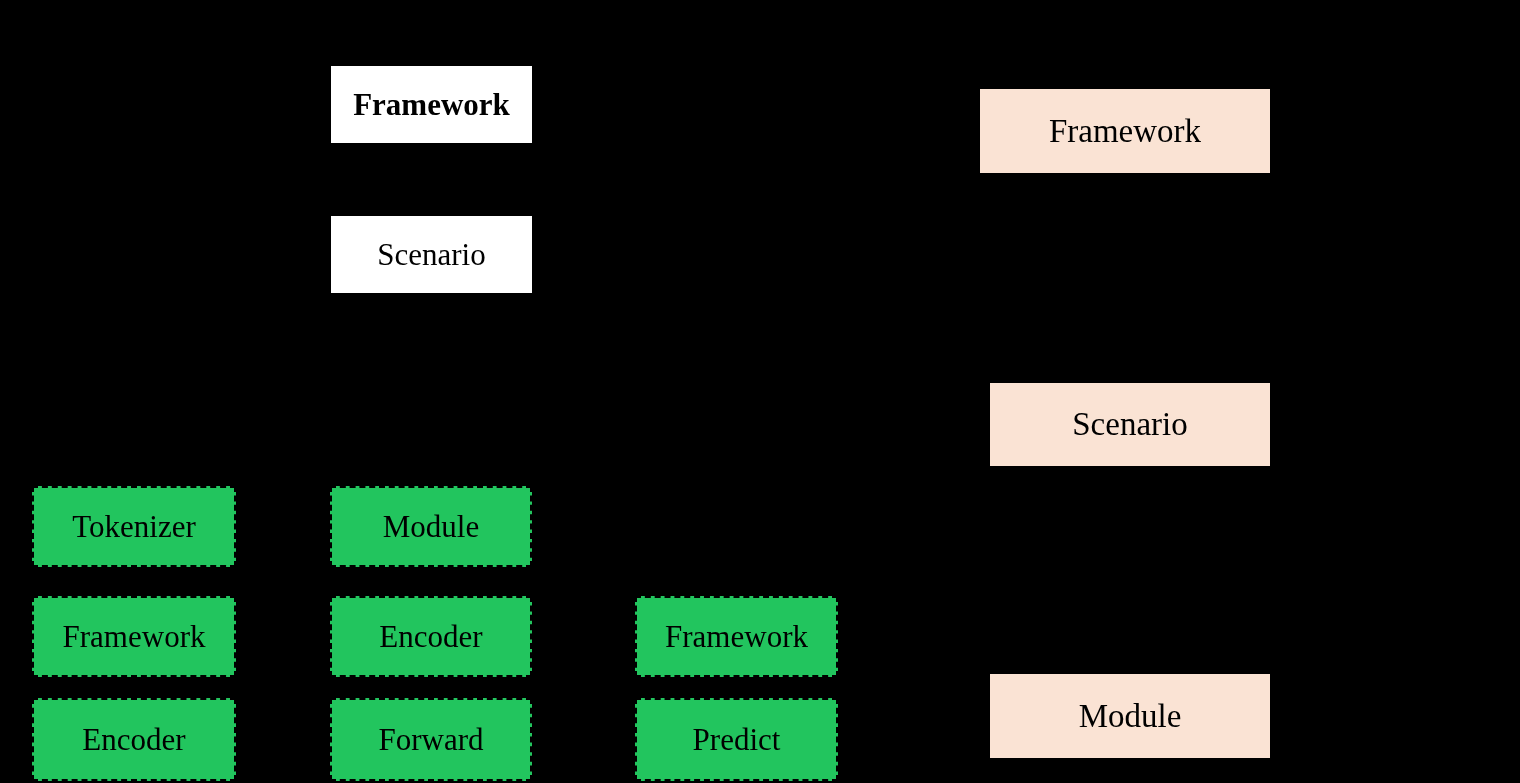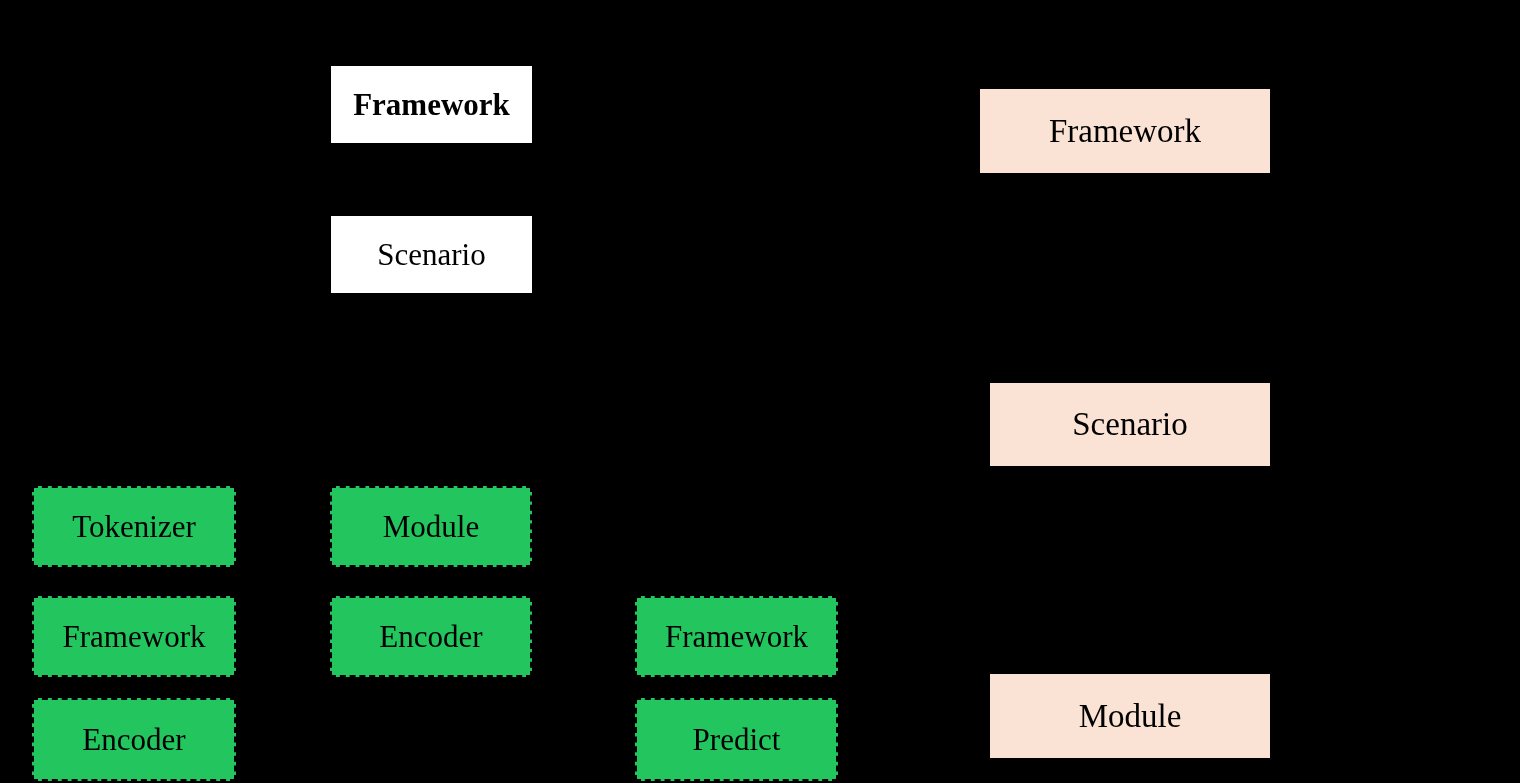--- a/index.html
+++ b/index.html
@@ -67,20 +67,23 @@
   <div class="node node--dashed" style="left:32px; top:665px; width:204px; height:83px; font-size:31px;">
     <span class="label">Encoder</span>
   </div>
 
   <div class="node node--dashed" style="left:330px; top:453px; width:202px; height:81px; font-size:31px;">
     <span class="label">Module</span>
   </div>
   <div class="node node--dashed" style="left:330px; top:563px; width:202px; height:81px; font-size:31px;">
     <span class="label">Encoder</span>
   </div>
+  <div class="node node--dashed" style="left:330px; top:665px; width:202px; height:83px; font-size:31px;">
+    <span class="label">Forward</span>
+  </div>
 
   <div class="node node--dashed" style="left:635px; top:563px; width:203px; height:81px; font-size:31px;">
     <span class="label">Framework</span>
   </div>
   <div class="node node--dashed" style="left:635px; top:665px; width:203px; height:83px; font-size:31px;text-align:center;">
     <span class="label">Predict</span>
   </div>
 
   <div class="node node--peach" style="left:980px; top:56px; width:290px; height:84px; font-size:33px;">
     <span class="label">Framework</span>

